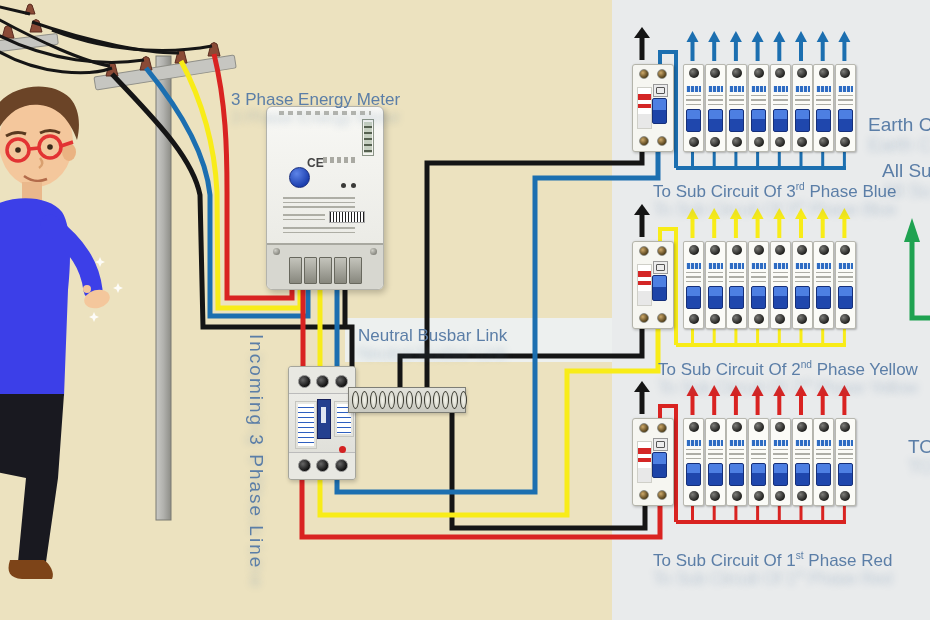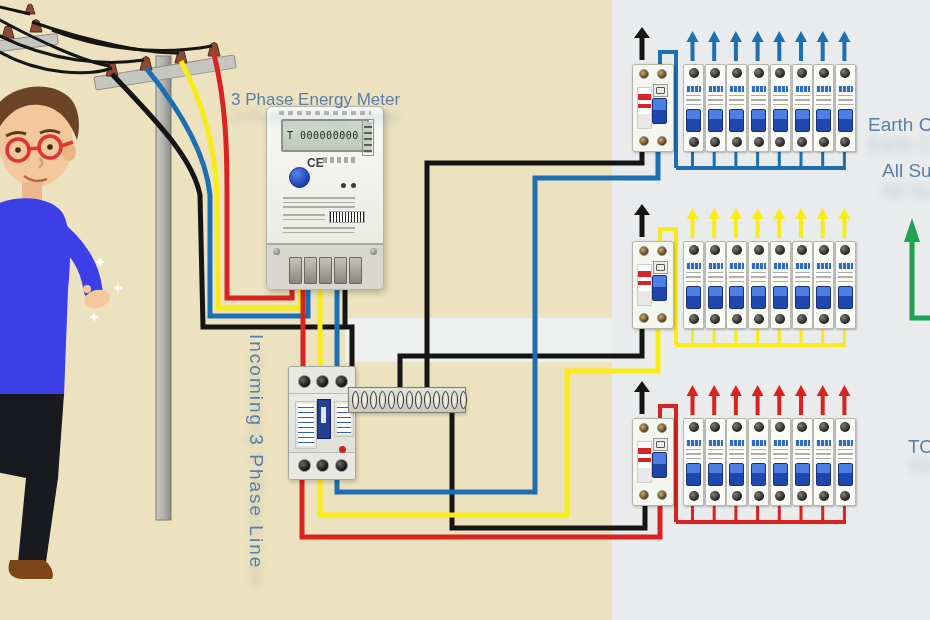--- a/index.html
+++ b/index.html
@@ -287,21 +287,20 @@
         <line x1="822.7" y1="415" x2="822.7" y2="395" stroke="#d92321" stroke-width="4"></line>
         <polygon points="816.7,396 828.7,396 822.7,385" fill="#d92321"></polygon>
         <line x1="844.4" y1="504" x2="844.4" y2="522" stroke="#d92321" stroke-width="3"></line>
         <line x1="844.4" y1="415" x2="844.4" y2="395" stroke="#d92321" stroke-width="4"></line>
         <polygon points="838.4,396 850.4,396 844.4,385" fill="#d92321"></polygon>
       </g>
   </svg>
 
   <div class="meter">
     <div class="topband"></div>
-    <div class="lcd">T 000000000</div>
     <div class="lcdside"></div>
     <div class="ce">CE</div>
     <div class="cebars"></div>
     <div class="button"></div>
     <div class="dot d1"></div>
     <div class="dot d2"></div>
     <div class="mt t1"></div>
     <div class="mt t2"></div>
     <div class="barcode"></div>
     <div class="mt t3"></div>
@@ -341,21 +340,25 @@
       <div class="oval"></div>
       <div class="oval"></div>
       <div class="oval"></div>
       <div class="oval"></div>
       <div class="oval"></div>
       <div class="oval"></div>
       <div class="oval"></div>
     </div>
 
   <div class="lbl lbl-meter">3 Phase Energy Meter</div>
+  <div class="lbl lbl-busbar">Neutral Busbar Link</div>
   <div class="lbl lbl-incoming">Incoming 3 Phase Line</div>
+  <div class="lbl lbl-bank1"><span>To Sub Circuit Of 3</span><sup>rd</sup><span> Phase Blue</span></div>
+  <div class="lbl lbl-bank2"><span>To Sub Circuit Of 2</span><sup>nd</sup><span> Phase Yellow</span></div>
+  <div class="lbl lbl-bank3"><span>To Sub Circuit Of 1</span><sup>st</sup><span> Phase Red</span></div>
   <div class="lbl lbl-earth">Earth C</div>
   <div class="lbl lbl-allsub">All Su</div>
   <div class="lbl lbl-to">TO</div>
 
 <div class="iso" style="left: 632px; top: 64px;">
       <div class="sc" style="left:6px;top:4px"></div>
       <div class="sc" style="right:6px;top:4px"></div>
       <div class="sc" style="left:6px;bottom:5px"></div>
       <div class="sc" style="right:6px;bottom:5px"></div>
       <div class="redlbl"></div>

